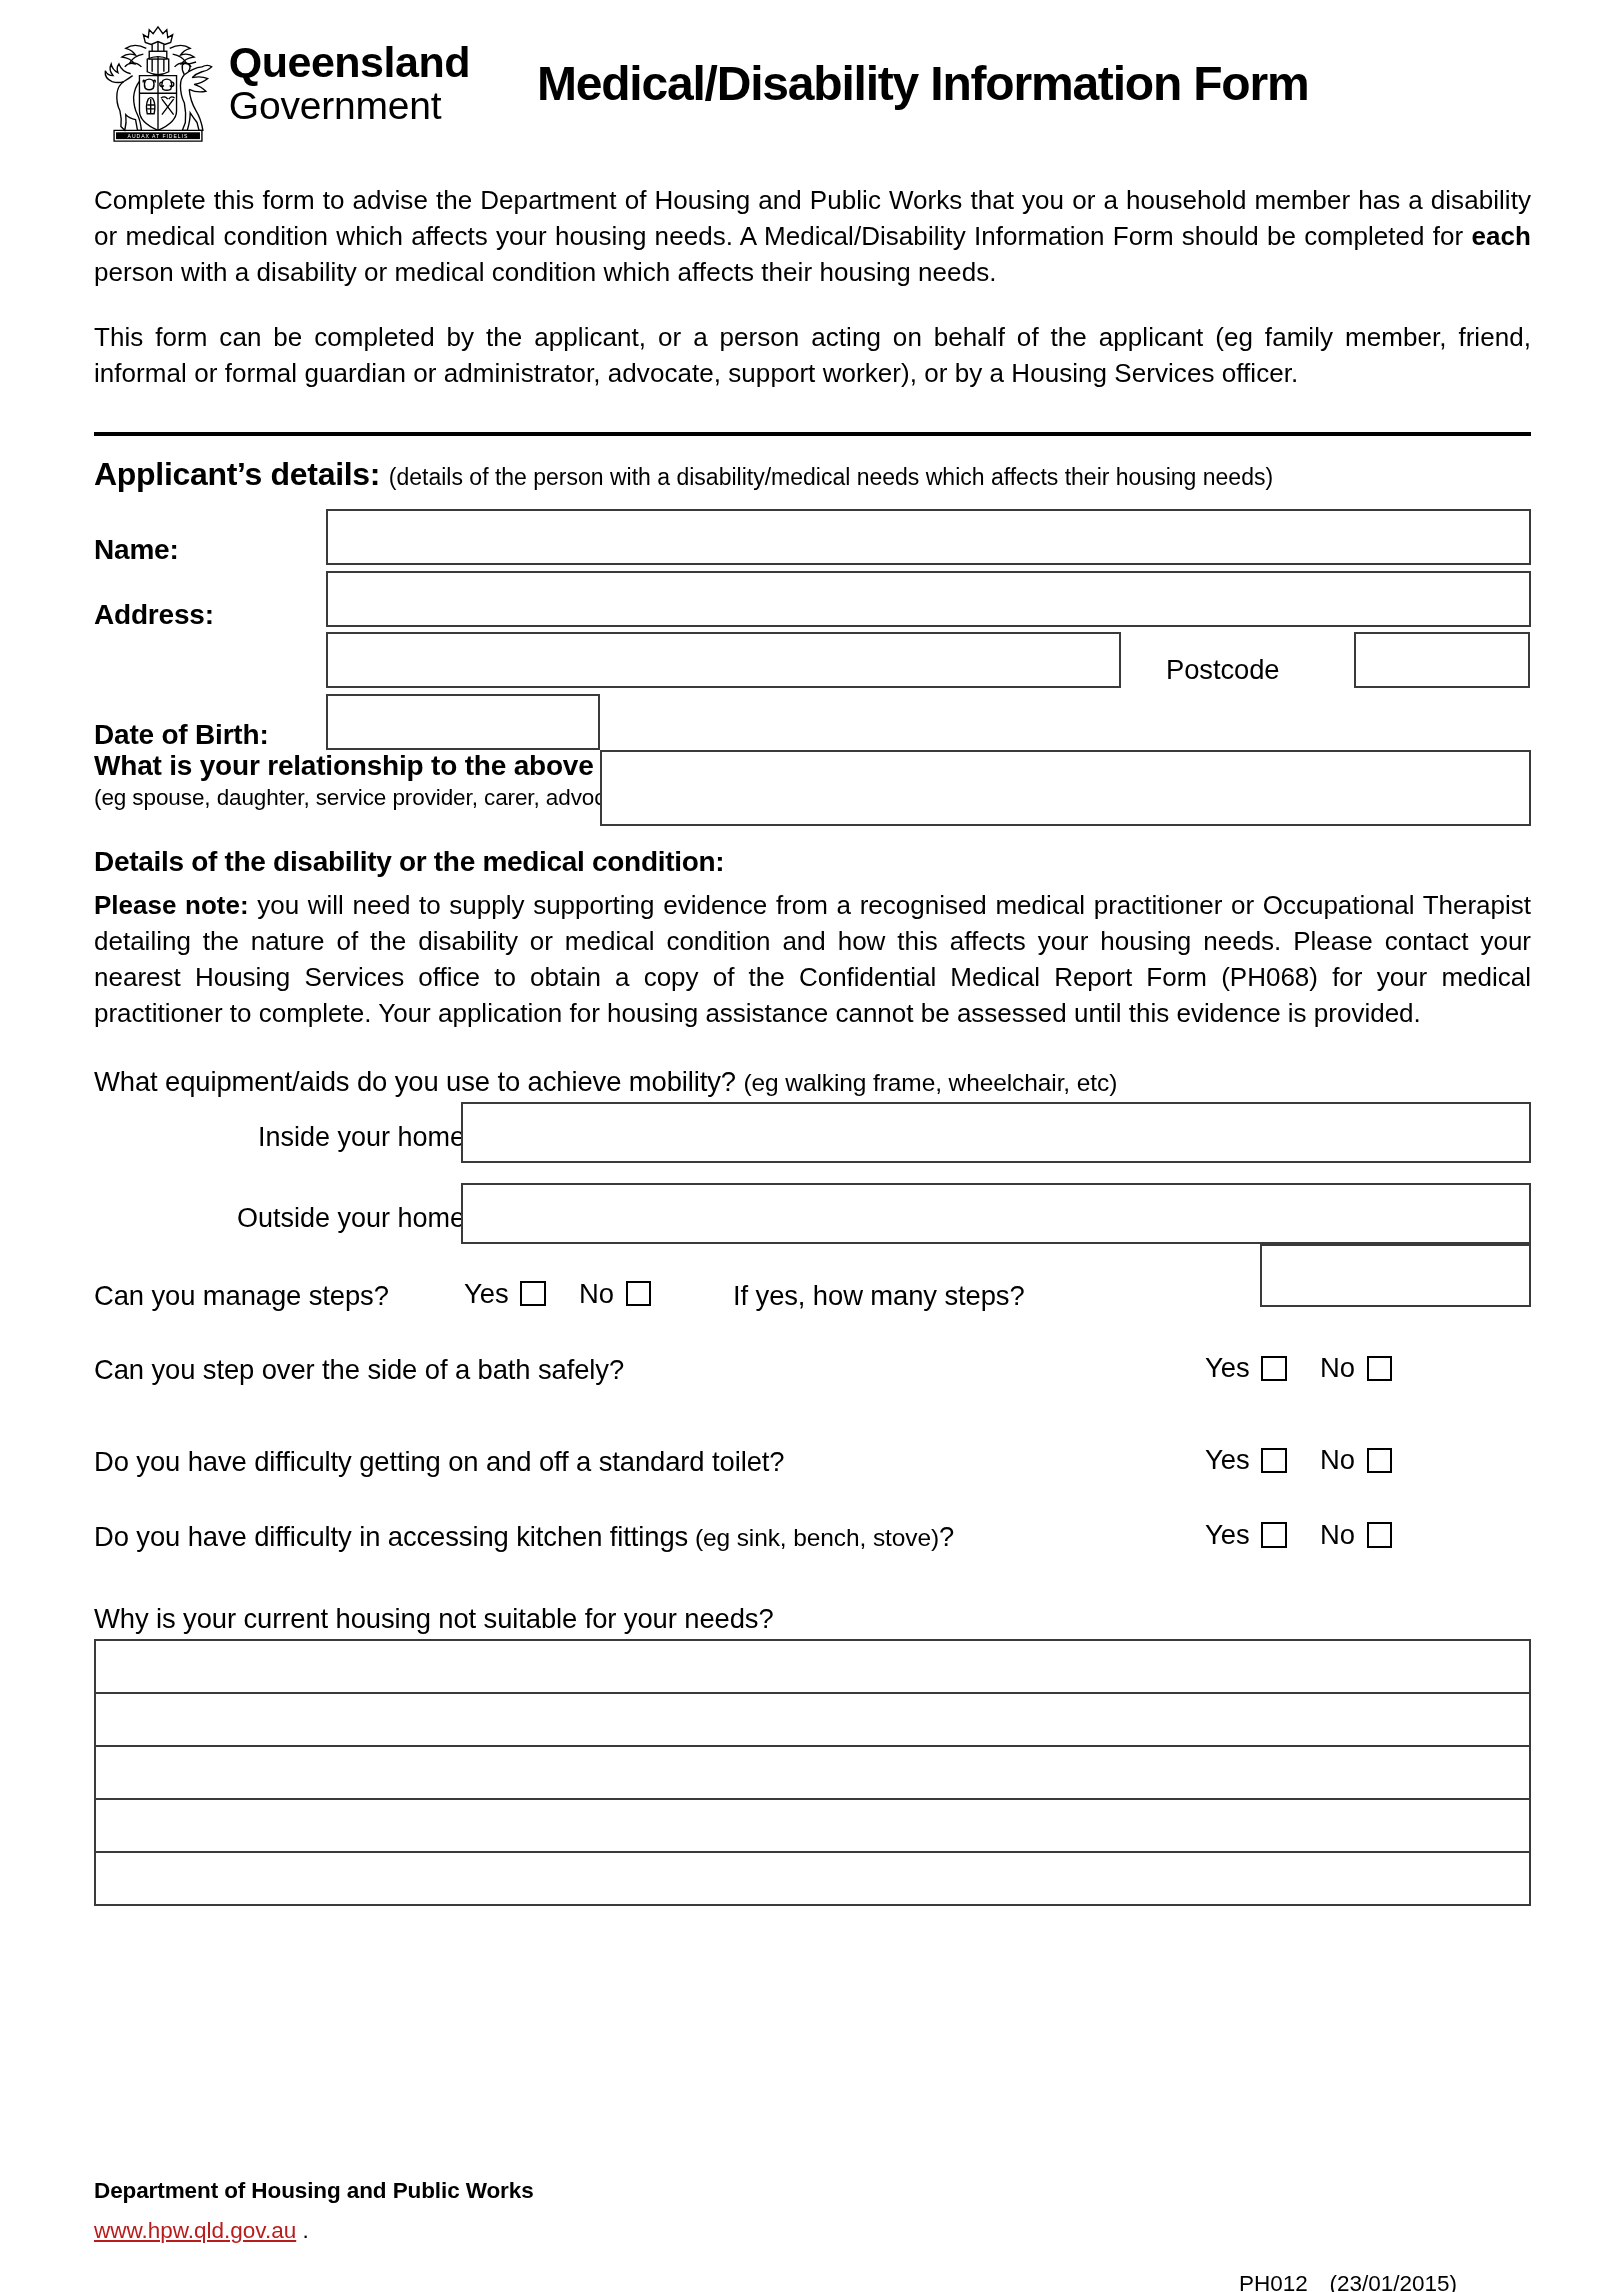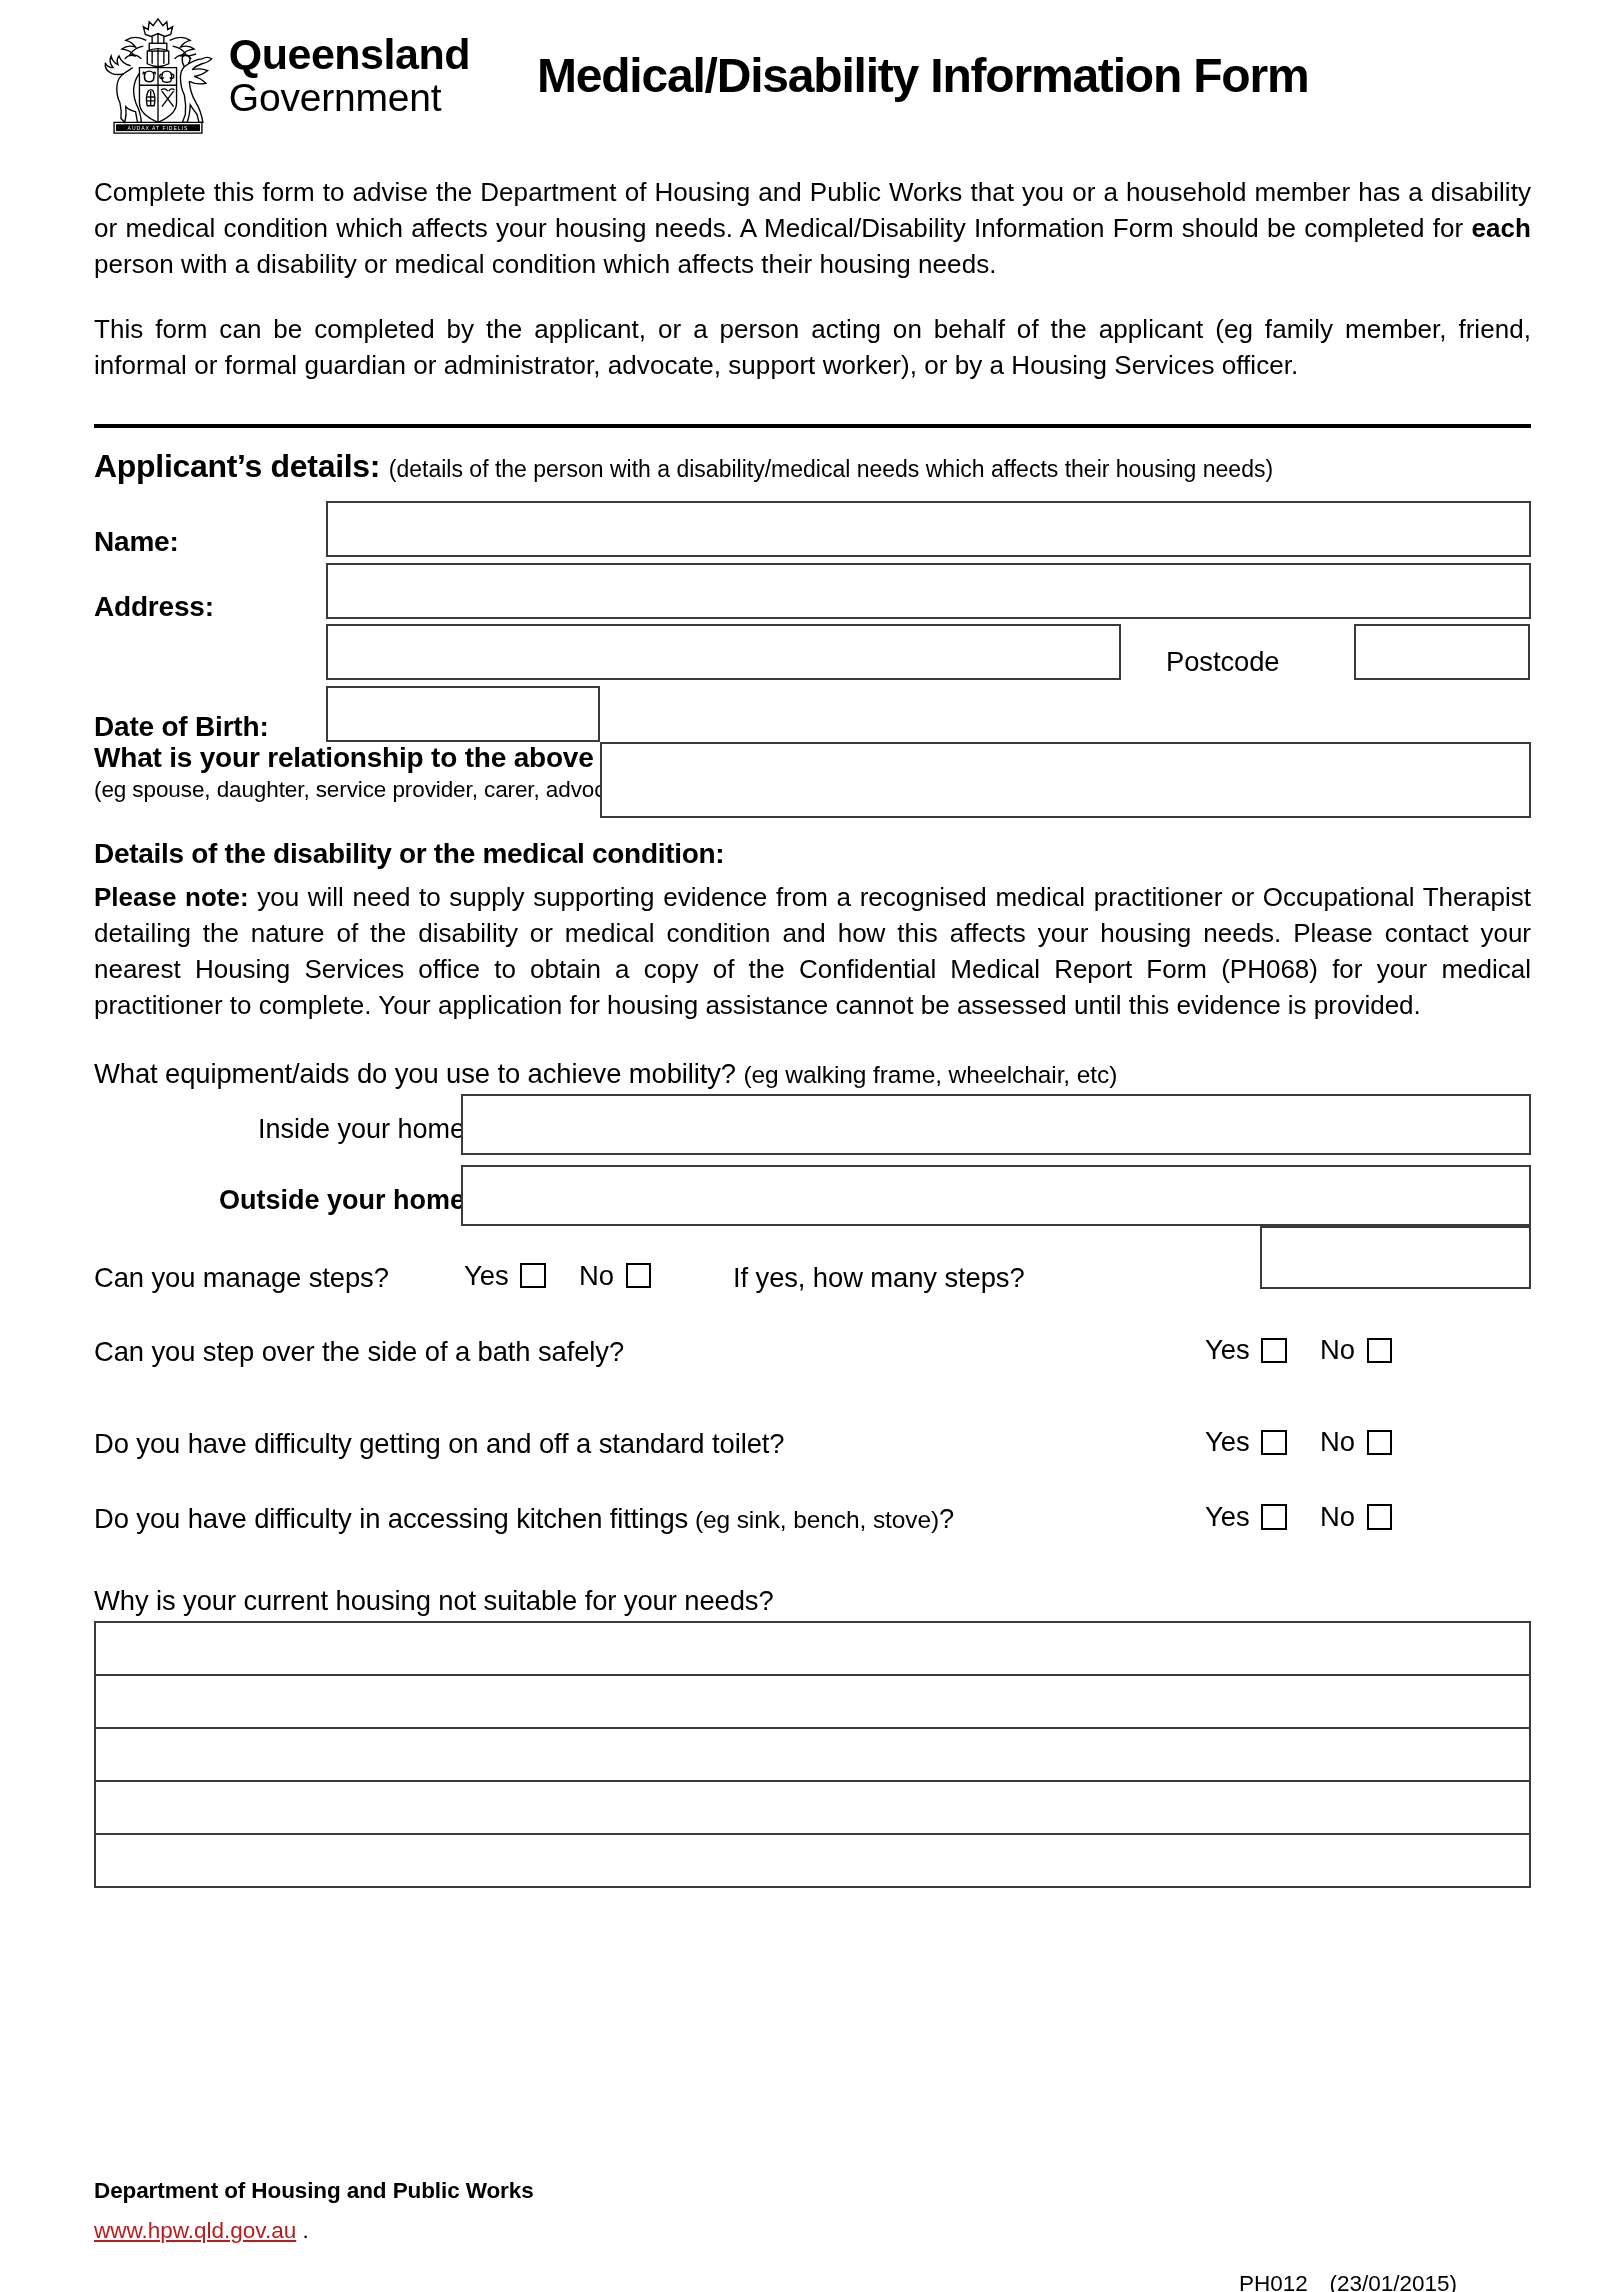--- a/index.html
+++ b/index.html
@@ -24,21 +24,21 @@
     position: absolute;
     left: 94px;
     top: 0;
     width: 1437px;
   }
 
   
   .header {
     display: flex;
     align-items: flex-start;
-    padding-top: 9px;
+    padding-top: 17px;
     height: 147px;
   }
   .crest-wrap {
     width: 127px;
     flex: 0 0 127px;
     display: flex;
     justify-content: center;
     padding-top: 3.9px;
   }
   .qg-text {
@@ -393,21 +393,21 @@
 
     <p class="note"><b>Please note:</b><span> you will need to supply supporting evidence from a recognised medical practitioner or Occupational Therapist detailing the nature of the disability or medical condition and how this affects your housing needs. Please contact your nearest Housing Services office to obtain a copy of the Confidential Medical Report Form (PH068) for your medical practitioner to complete. Your application for housing assistance cannot be assessed until this evidence is provided.</span></p>
 
     <div class="mob-q"><span>What equipment/aids do you use to achieve mobility?</span> <span class="eg">(eg walking frame, wheelchair, etc)</span></div>
 
     <div class="mobrow">
       <div class="mob-lab">Inside your home</div>
       <div class="mob-box fbox"></div>
     </div>
 
-    <div class="mobrow" style="margin-top:4px;font-weight:bold;">
+    <div class="mobrow" style="margin-top:14px;">
       <div class="mob-lab">Outside your home</div>
       <div class="mob-box fbox"></div>
     </div>
 
     <div class="qrow" style="margin-top:21.6px;">
       <div class="q-text">Can you manage steps?</div>
       <div class="yn" style="left:370px;">
         <span class="lbl">Yes</span>
         <span class="cbox"></span>
         <span class="gap"></span>

